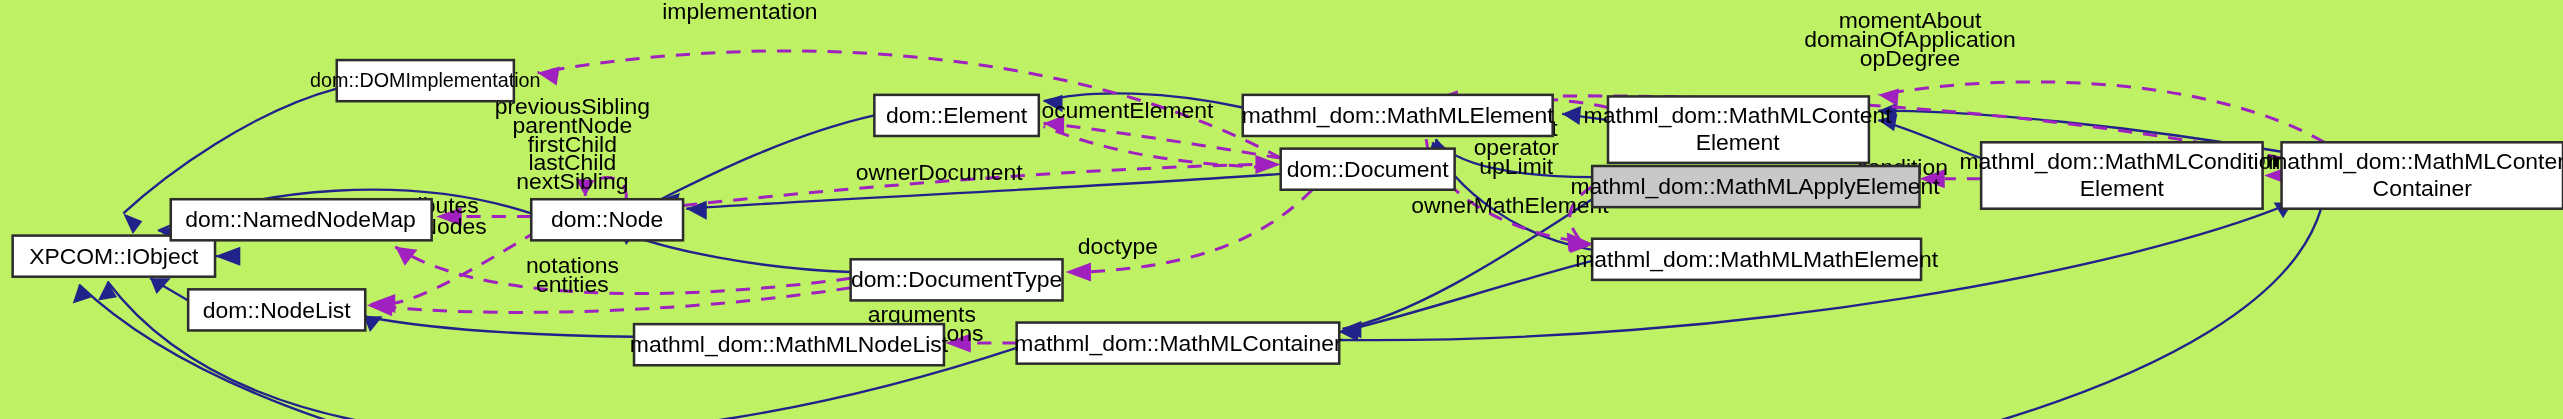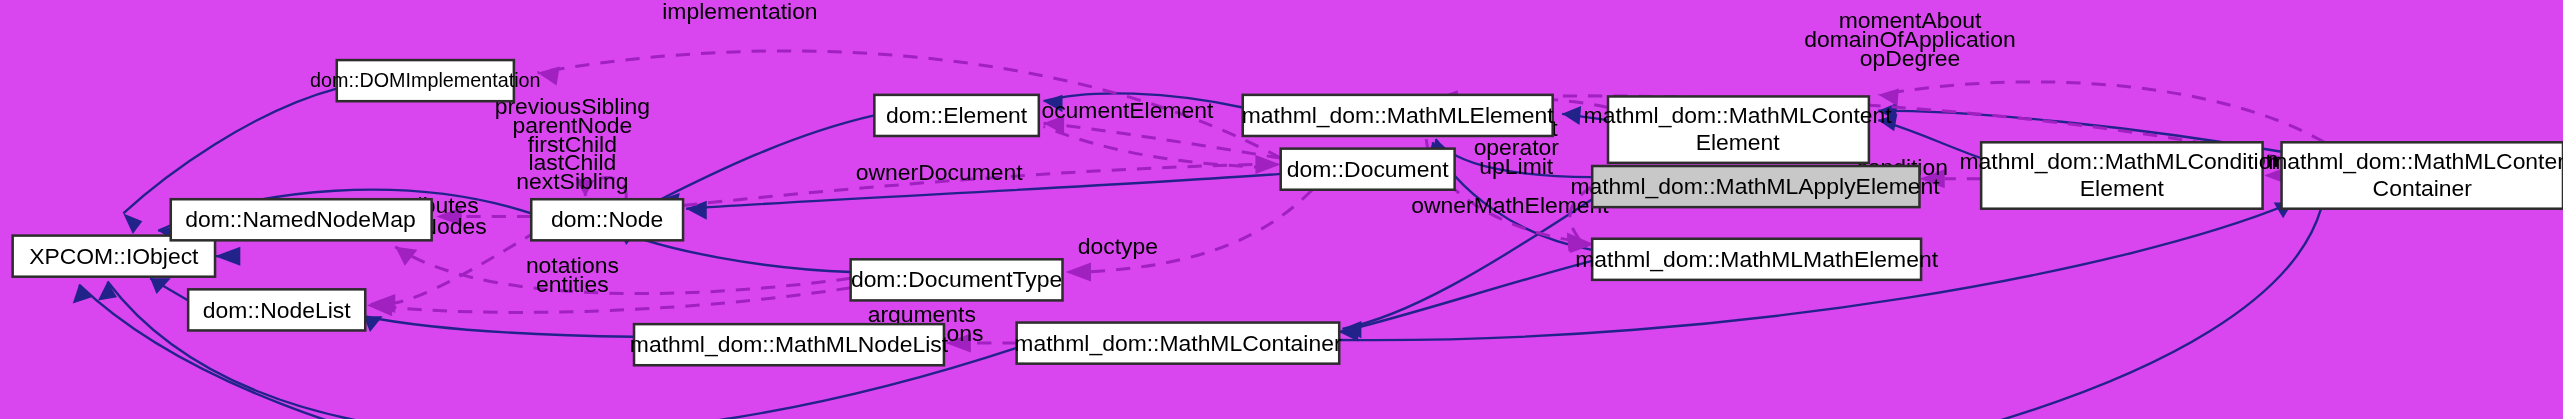--- a/index.html
+++ b/index.html
@@ -4,21 +4,21 @@
 <style>
   html, body {
     margin: 0;
     padding: 0;
     background: #ffffff;
   }
   #diagram-root {
     position: relative;
     width: 2563px;
     height: 419px;
-    background: #d946ef;
+    background: #bef264;
     font-family: "Liberation Sans", sans-serif;
     overflow: hidden;
   }
   svg.graph-canvas {
     position: absolute;
     left: 0;
     top: 0;
     width: 2563px;
     height: 419px;
     display: block;

